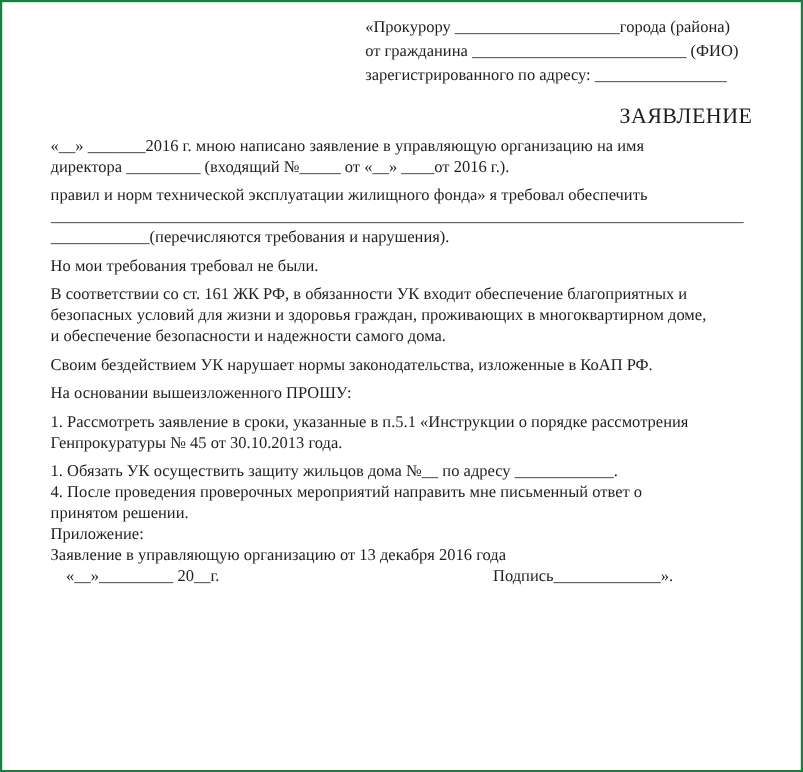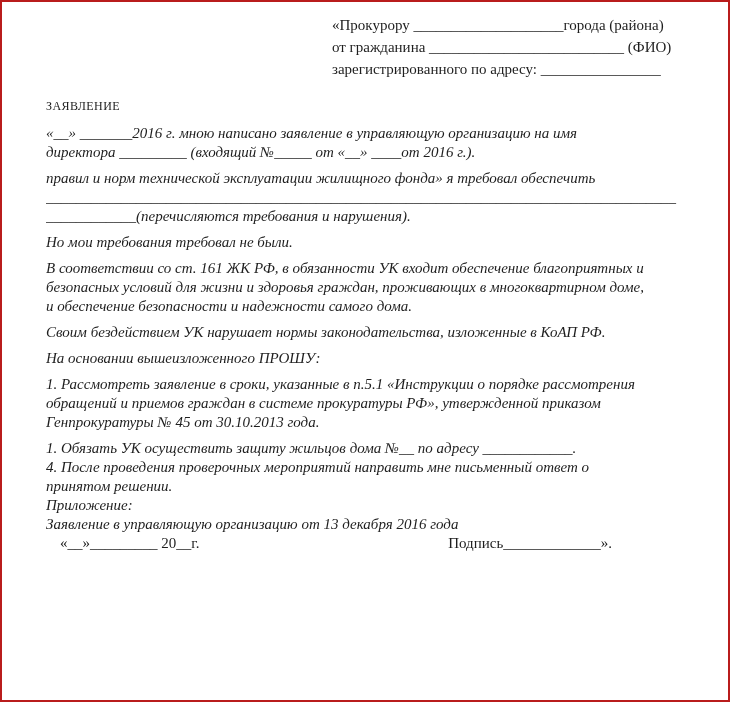--- a/index.html
+++ b/index.html
@@ -1,40 +1,40 @@
 <!DOCTYPE html>
 <html><head>
 <meta charset="utf-8">
 <style>
   html, body { margin: 0; padding: 0; background: #ffffff; }
   .frame {
     box-sizing: border-box;
     width: 730px;
     height: 702px;
-    border: 2px solid #b91c1c;
+    border: 2px solid #15803d;
     background: #ffffff;
     padding: 12px 44px 0 44px;
     font-family: "Liberation Serif", "DejaVu Serif", serif;
     font-size: 15px;
     color: #1e1e1e;
     overflow: hidden;
   }
   .recipient-block {
     margin-left: auto;
     width: 352px;
   }
   .recipient-block .ln { line-height: 22px; }
   .doc-title {
-    text-align: left;
+    text-align: right;
     margin-top: 16px;
-    font-size: 12px;
+    font-size: 20px;
     letter-spacing: 0.4px;
     line-height: 21px;
   }
-  .para { margin-top: 7px; font-style: italic; }
+  .para { margin-top: 7px; }
   .ln {
     line-height: 19px;
     white-space: pre;
     overflow: hidden;
   }
   .attach { margin-top: 0; }
   .doc-footer {
     display: flex;
     justify-content: space-between;
     padding-right: 72px;
@@ -79,21 +79,20 @@
   <div class="para">
     <div class="ln">Своим бездействием УК нарушает нормы законодательства, изложенные в КоАП РФ.</div>
   </div>
 
   <div class="para">
     <div class="ln">На основании вышеизложенного ПРОШУ:</div>
   </div>
 
   <div class="para">
     <div class="ln">1. Рассмотреть заявление в сроки, указанные в п.5.1 «Инструкции о порядке рассмотрения</div>
-    <div class="ln">обращений и приемов граждан в системе прокуратуры РФ», утвержденной приказом</div>
     <div class="ln">Генпрокуратуры № 45 от 30.10.2013 года.</div>
   </div>
 
 
   <div class="para">
     <div class="ln">1. Обязать УК осуществить защиту жильцов дома №__ по адресу ____________.</div>
     <div class="ln">4. После проведения проверочных мероприятий направить мне письменный ответ о</div>
     <div class="ln">принятом решении.</div>
   </div>
 

